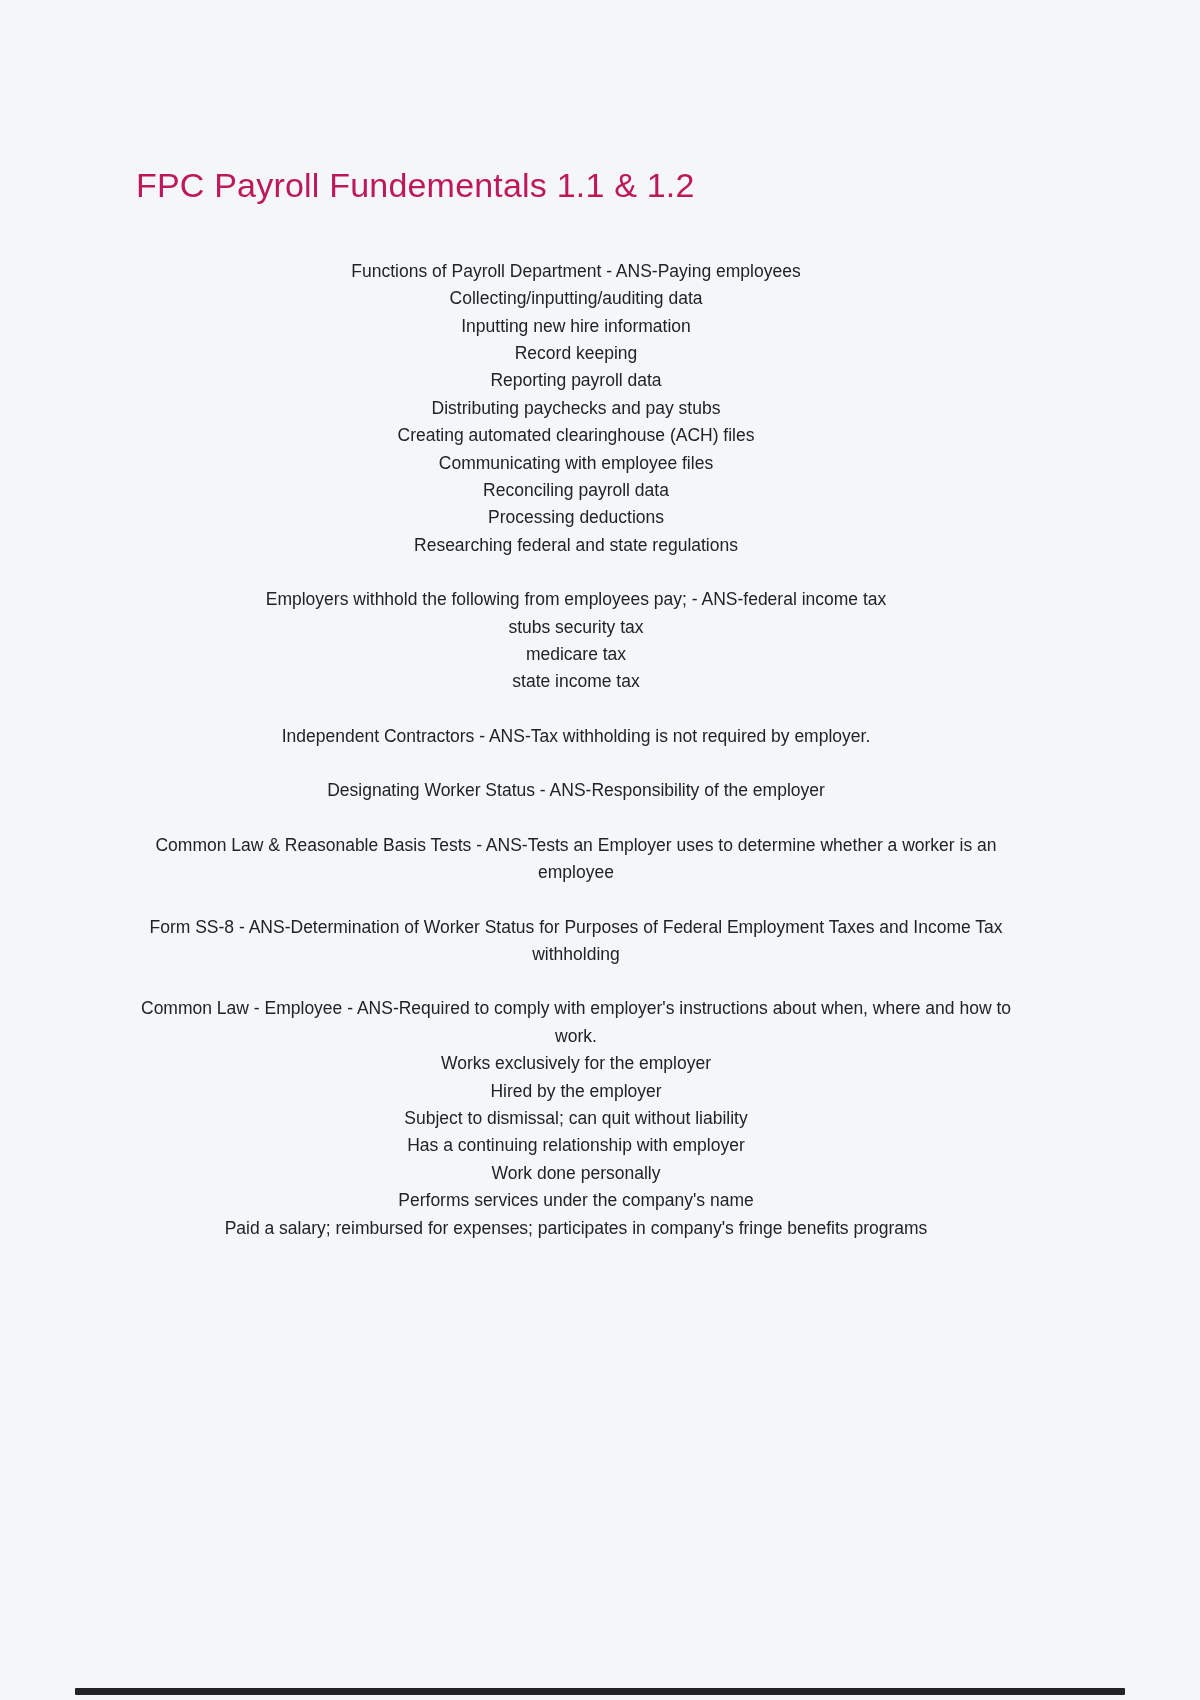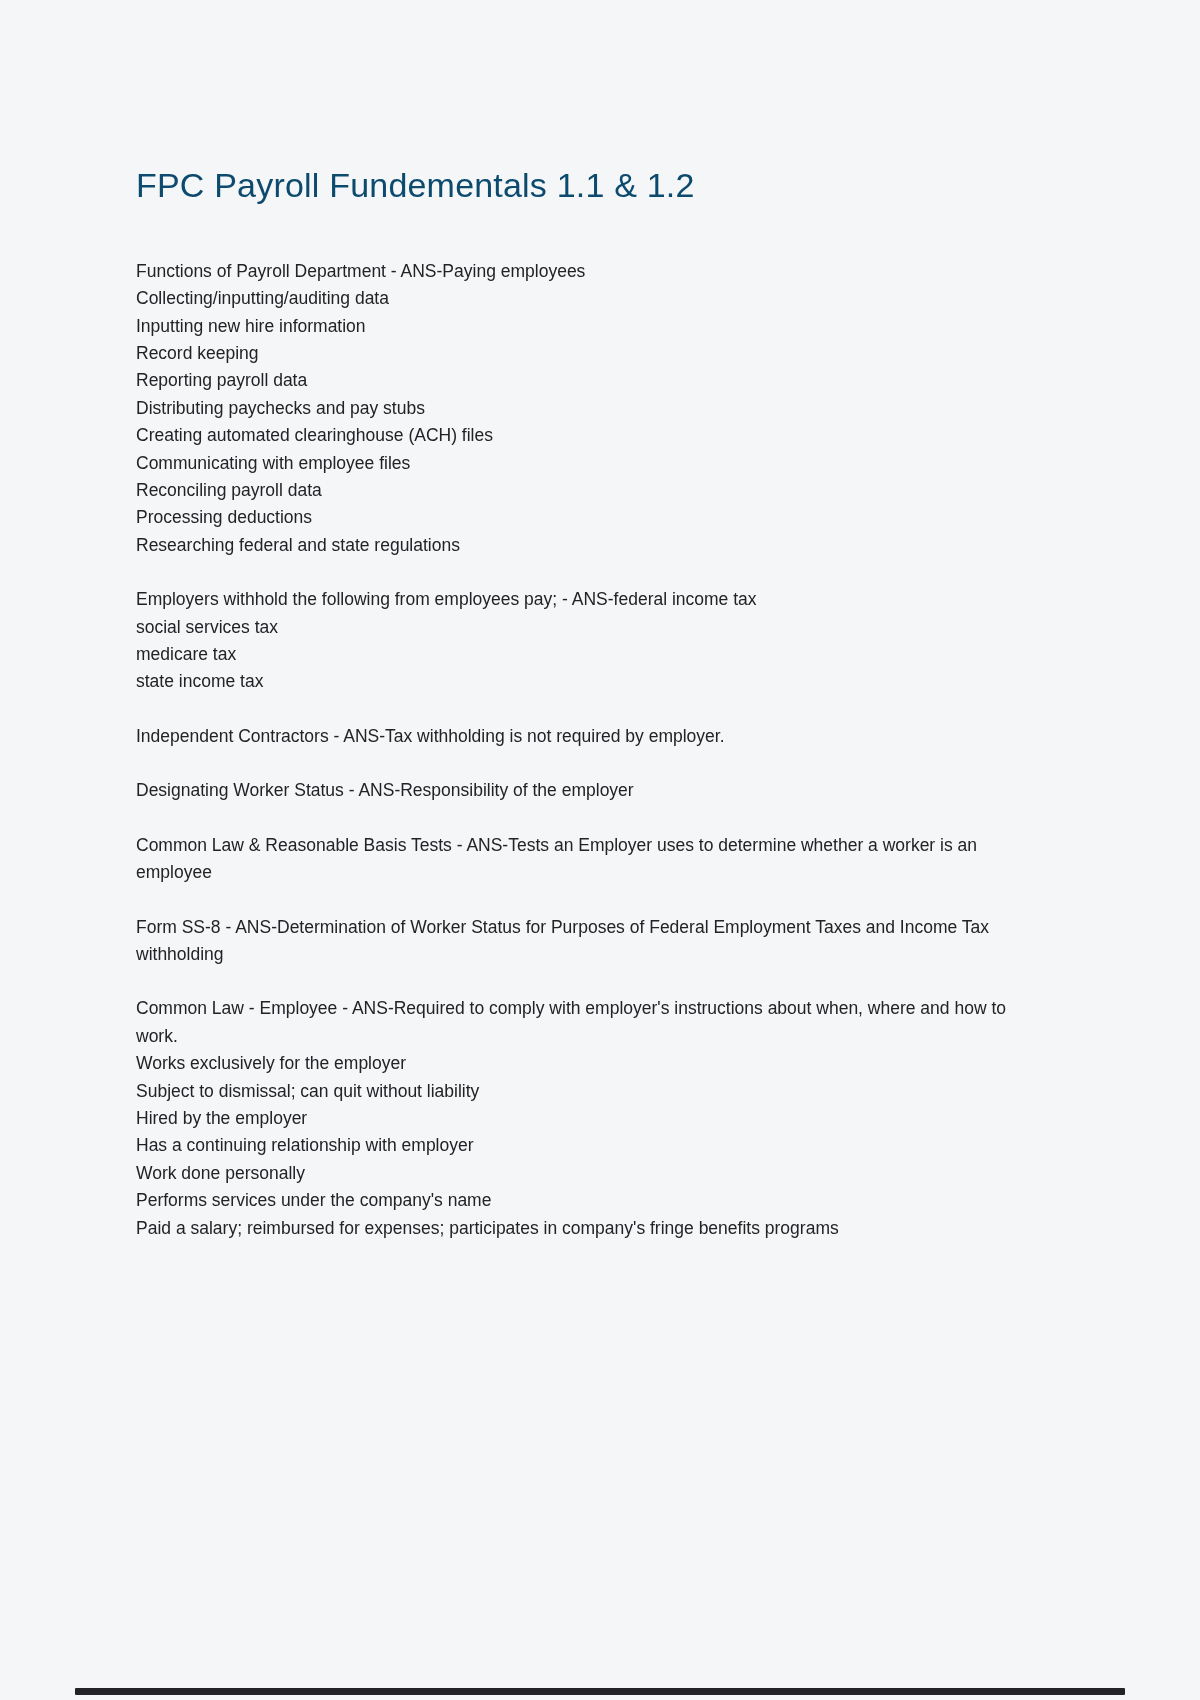--- a/index.html
+++ b/index.html
@@ -19,33 +19,34 @@
     box-sizing: border-box;
     width: 1200px;
     height: 1700px;
     padding: 165px 160px 0 136px;
   }
   .doc-title {
     font-size: 34px;
     font-weight: 400;
     line-height: 1.2;
     letter-spacing: 0.2px;
-    color: #0c4a6e;
+    color: #be185d;
     margin: 0 0 52px 0;
   }
   .sections {
     max-width: 880px;
   }
   .section {
     margin: 0 0 27px 0;
   }
   .line {
     font-size: 17.5px;
     line-height: 27.4px;
     color: #222326;
+    text-align: center;
   }
   .bottom-bar {
     position: absolute;
     left: 75px;
     right: 75px;
     bottom: 5px;
     height: 7px;
     background: #232327;
     border-radius: 1px;
   }
@@ -64,41 +65,41 @@
         <div class="line">Reporting payroll data</div>
         <div class="line">Distributing paychecks and pay stubs</div>
         <div class="line">Creating automated clearinghouse (ACH) files</div>
         <div class="line">Communicating with employee files</div>
         <div class="line">Reconciling payroll data</div>
         <div class="line">Processing deductions</div>
         <div class="line">Researching federal and state regulations</div>
       </div>
       <div class="section">
         <div class="line">Employers withhold the following from employees pay; - ANS-federal income tax</div>
-        <div class="line">social services tax</div>
+        <div class="line">stubs security tax</div>
         <div class="line">medicare tax</div>
         <div class="line">state income tax</div>
       </div>
       <div class="section">
         <div class="line">Independent Contractors - ANS-Tax withholding is not required by employer.</div>
       </div>
       <div class="section">
         <div class="line">Designating Worker Status - ANS-Responsibility of the employer</div>
       </div>
       <div class="section">
         <div class="line">Common Law &amp; Reasonable Basis Tests - ANS-Tests an Employer uses to determine whether a worker is an employee</div>
       </div>
       <div class="section">
         <div class="line">Form SS-8 - ANS-Determination of Worker Status for Purposes of Federal Employment Taxes and Income Tax withholding</div>
       </div>
       <div class="section">
         <div class="line">Common Law - Employee - ANS-Required to comply with employer's instructions about when, where and how to work.</div>
         <div class="line">Works exclusively for the employer</div>
+        <div class="line">Hired by the employer</div>
         <div class="line">Subject to dismissal; can quit without liability</div>
-        <div class="line">Hired by the employer</div>
         <div class="line">Has a continuing relationship with employer</div>
         <div class="line">Work done personally</div>
         <div class="line">Performs services under the company's name</div>
         <div class="line">Paid a salary; reimbursed for expenses; participates in company's fringe benefits programs</div>
       </div>
     </div>
 </div>
 
 <div class="bottom-bar"></div>
 

